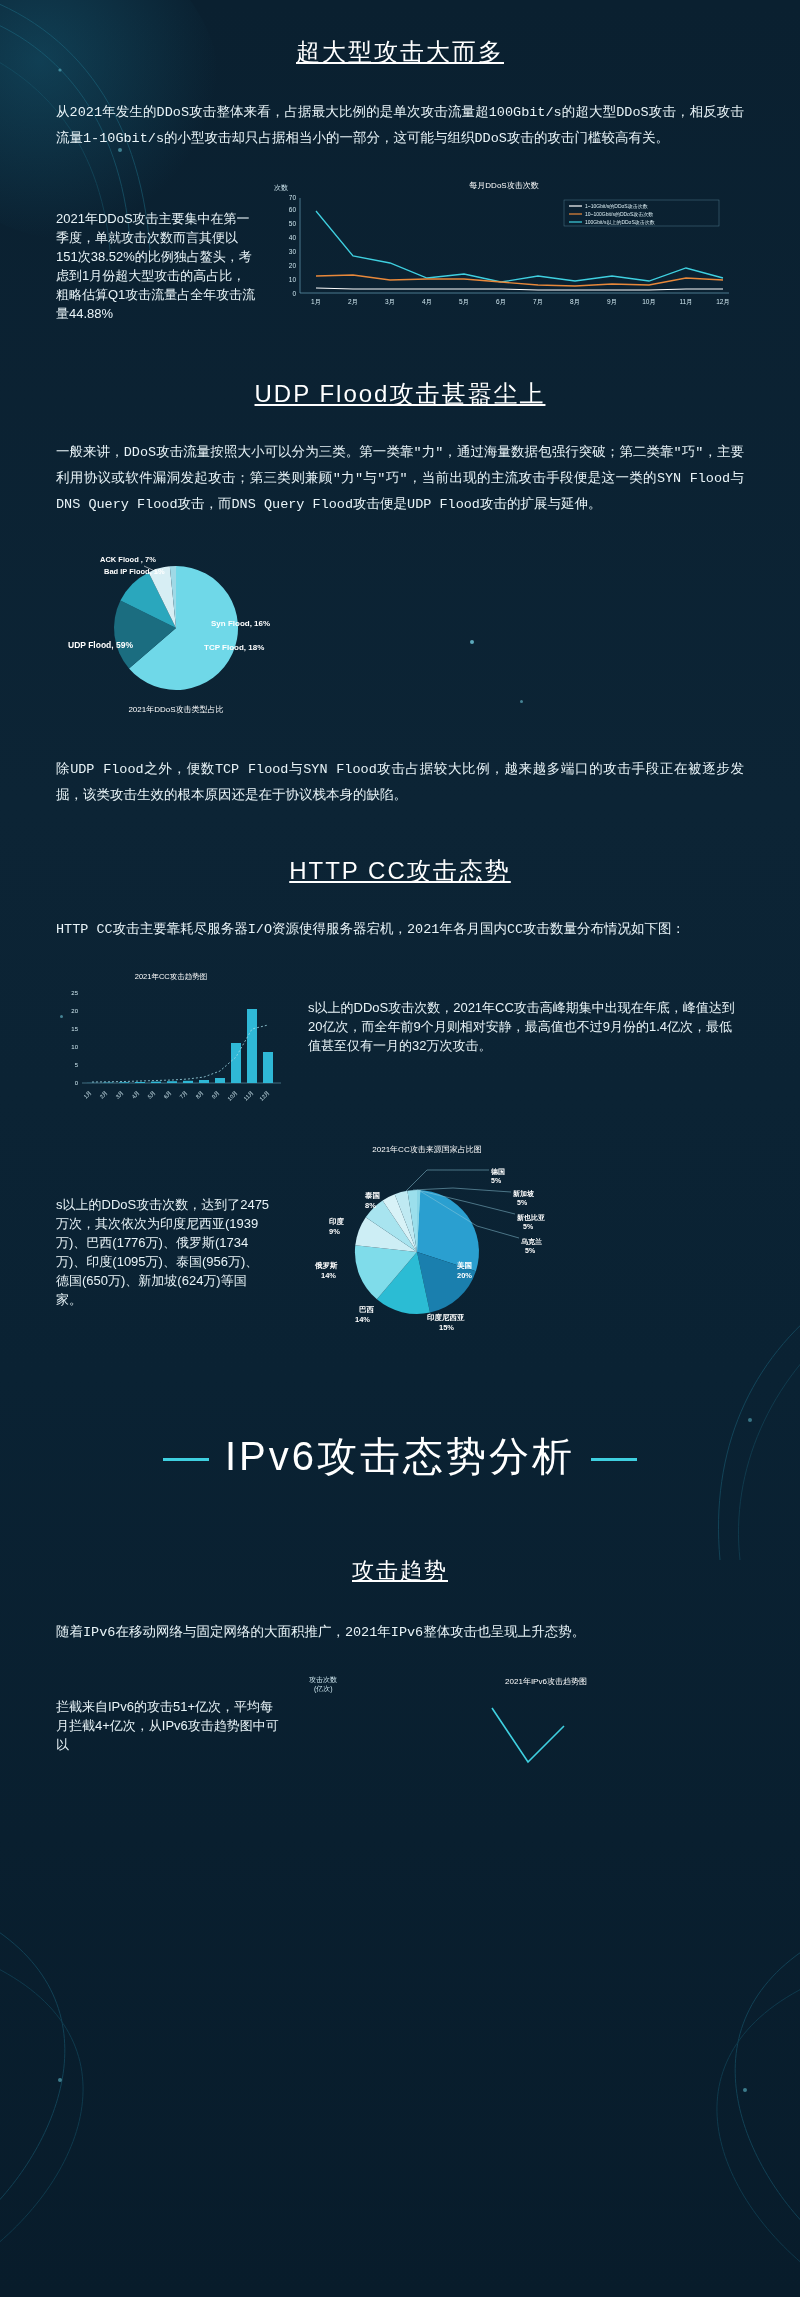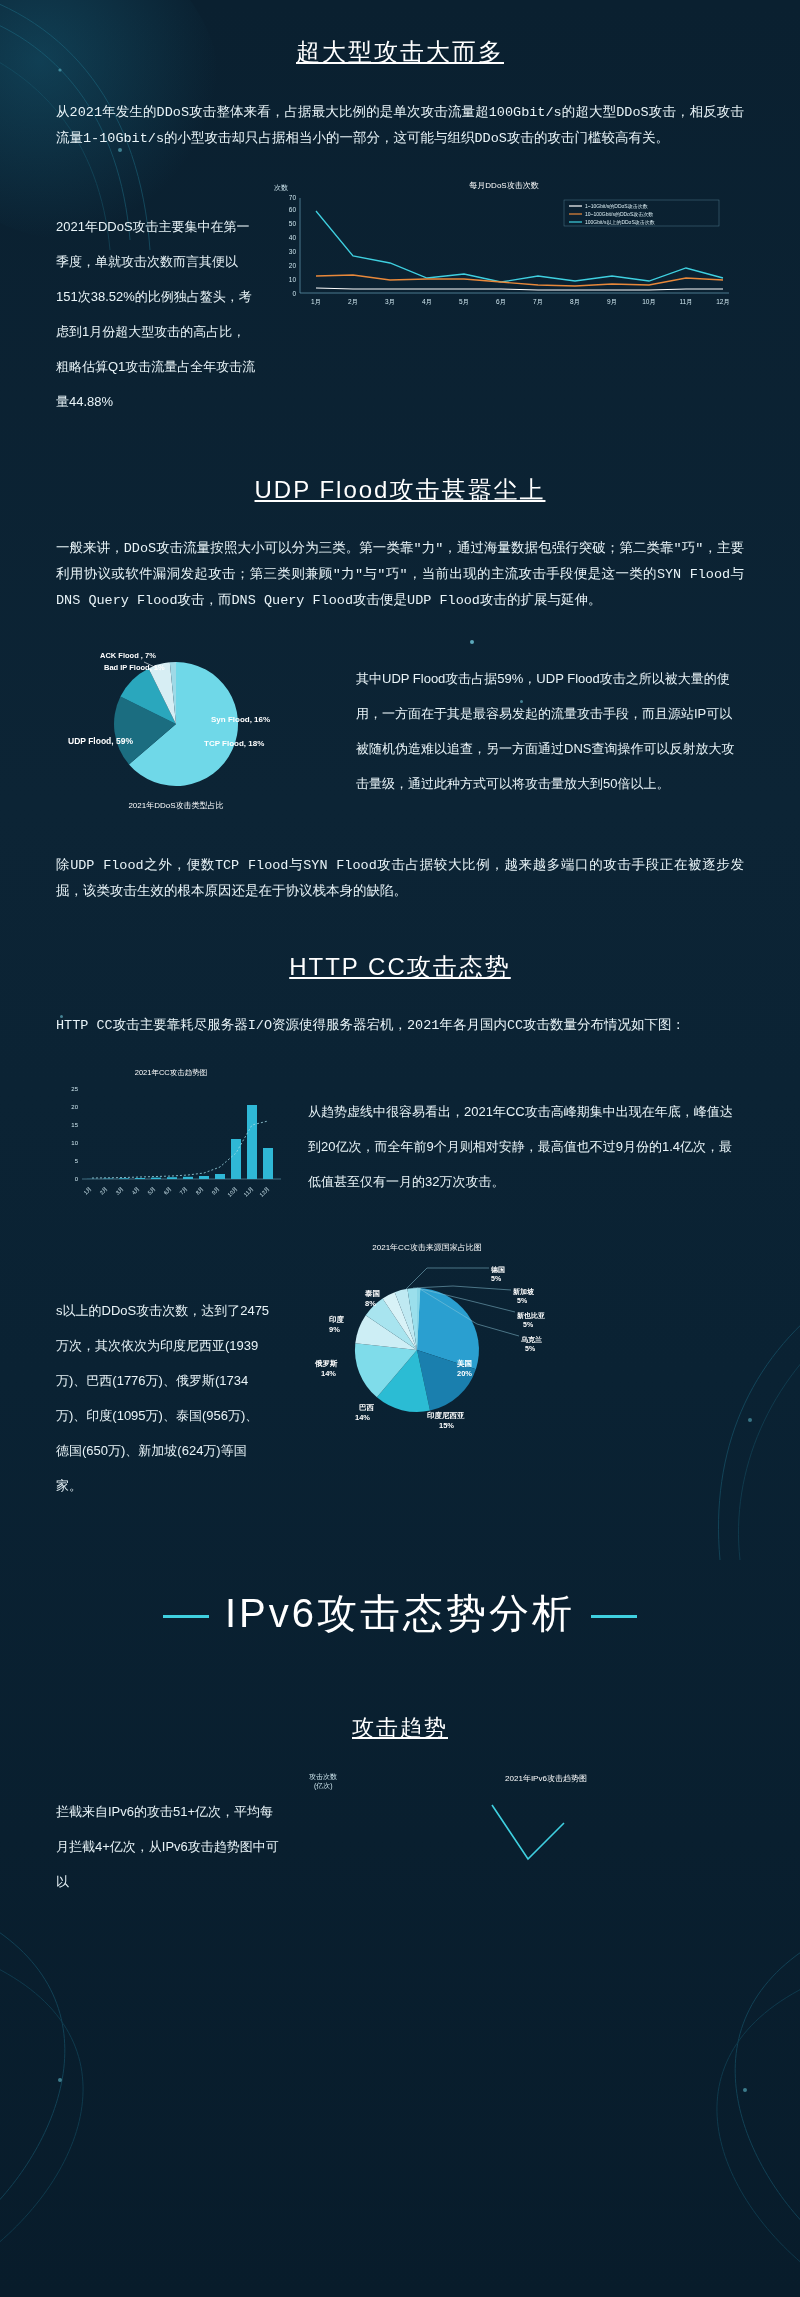--- a/index.html
+++ b/index.html
@@ -49,21 +49,21 @@
   }
   p.para {
     font-size: 13.5px;
     line-height: 26px;
     color:#e9f4f8;
     margin: 0;
     text-align: justify;
   }
   .narrow {
     font-size: 13px;
-    line-height: 35px;
+    line-height: 19px;
     color:#e9f4f8;
   }
   .sec { position:relative; }
 
   
   .wrap { padding: 0 56px; font-family: Liberation Mono, monospace; }
   .row { display:flex; }
 </style>
 </head>
 <body>
@@ -187,23 +187,20 @@
 
           <text x="44" y="22" font-size="7.5" fill="#ffffff" font-weight="bold">ACK Flood , 7%</text>
           <line x1="88" y1="26" x2="105" y2="34" stroke="#ffffff" stroke-width="0.6"></line>
           <text x="48" y="34" font-size="7.5" fill="#ffffff" font-weight="bold">Bad IP Flood, 1%</text>
           <text x="155" y="86" font-size="8" fill="#ffffff" font-weight="bold">Syn Flood, 16%</text>
           <text x="148" y="110" font-size="8" fill="#ffffff" font-weight="bold">TCP Flood, 18%</text>
           <text x="12" y="108" font-size="8.5" fill="#ffffff" font-weight="bold">UDP Flood, 59%</text>
           <text x="120" y="172" font-size="8" fill="#ffffff" text-anchor="middle">2021年DDoS攻击类型占比</text>
         </svg>
       </div>
-      <div style="flex:1; padding-left:10px; padding-top:12px;">
-        <p class="narrow">其中UDP Flood攻击占据59%，UDP Flood攻击之所以被大量的使用，一方面在于其是最容易发起的流量攻击手段，而且源站IP可以被随机伪造难以追查，另一方面通过DNS查询操作可以反射放大攻击量级，通过此种方式可以将攻击量放大到50倍以上。</p>
-      </div>
     </div>
 
     <div class="wrap" style="margin-top:28px">
       <p class="para">除UDP Flood之外，便数TCP Flood与SYN Flood攻击占据较大比例，越来越多端口的攻击手段正在被逐步发掘，该类攻击生效的根本原因还是在于协议栈本身的缺陷。</p>
     </div>
   </div>
 
   <div class="sec" style="padding-top:46px">
     <h2 class="section-title">HTTP CC攻击态势</h2>
     <div class="wrap" style="margin-top:30px">
@@ -248,21 +245,21 @@
             <text transform="rotate(-45 132 128)" x="132" y="128">7月</text>
             <text transform="rotate(-45 148 128)" x="148" y="128">8月</text>
             <text transform="rotate(-45 164 128)" x="164" y="128">9月</text>
             <text transform="rotate(-45 182 128)" x="182" y="128">10月</text>
             <text transform="rotate(-45 198 128)" x="198" y="128">11月</text>
             <text transform="rotate(-45 214 128)" x="214" y="128">12月</text>
           </g>
         </svg>
       </div>
       <div style="flex:1; padding-left:22px; padding-top:20px;">
-        <p class="narrow">从趋势虚线中很容易看出，2021年CC攻击高峰期集中出现在年底，峰值达到20亿次，而全年前9个月则相对安静，最高值也不过9月份的1.4亿次，最低值甚至仅有一月的32万次攻击。</p>
+        <p class="narrow">s以上的DDoS攻击次数，2021年CC攻击高峰期集中出现在年底，峰值达到20亿次，而全年前9个月则相对安静，最高值也不过9月份的1.4亿次，最低值甚至仅有一月的32万次攻击。</p>
       </div>
     </div>
 
     <div class="row" style="margin-top:26px; padding:0 56px; align-items:flex-start;">
       <div style="width:215px; padding-top:42px;">
         <p class="narrow">s以上的DDoS攻击次数，达到了2475万次，其次依次为印度尼西亚(1939万)、巴西(1776万)、俄罗斯(1734万)、印度(1095万)、泰国(956万)、德国(650万)、新加坡(624万)等国家。</p>
       </div>
       <div style="flex:1; padding-left:6px;">
         <svg width="300" height="215" viewBox="0 0 300 215">
           <text x="150" y="12" text-anchor="middle" font-size="8" fill="#ffffff">2021年CC攻击来源国家占比图</text>
@@ -324,20 +321,23 @@
     </div>
   </div>
 
   <div class="sec" style="padding-top:70px">
     <div class="big-title">
       <span class="bar"></span><span>IPv6攻击态势分析</span><span class="bar"></span>
     </div>
 
     <h2 class="section-title" style="margin-top:72px; font-size:22px">攻击趋势</h2>
 
+    <div class="wrap" style="margin-top:34px">
+      <p class="para">随着IPv6在移动网络与固定网络的大面积推广，2021年IPv6整体攻击也呈现上升态势。</p>
+    </div>
 
     <div class="row" style="margin-top:24px; padding:0 56px; align-items:flex-start;">
       <div style="width:230px; padding-top:14px;">
         <p class="narrow">拦截来自IPv6的攻击51+亿次，平均每月拦截4+亿次，从IPv6攻击趋势图中可以</p>
       </div>
       <div style="flex:1; padding-left:10px;">
         <svg width="430" height="110" viewBox="0 0 430 110">
           <text x="13" y="12" font-size="7" fill="#cfe7ef">攻击次数</text>
           <text x="18" y="21" font-size="7" fill="#cfe7ef">(亿次)</text>
           <text x="250" y="14" text-anchor="middle" font-size="8" fill="#ffffff">2021年IPv6攻击趋势图</text>

